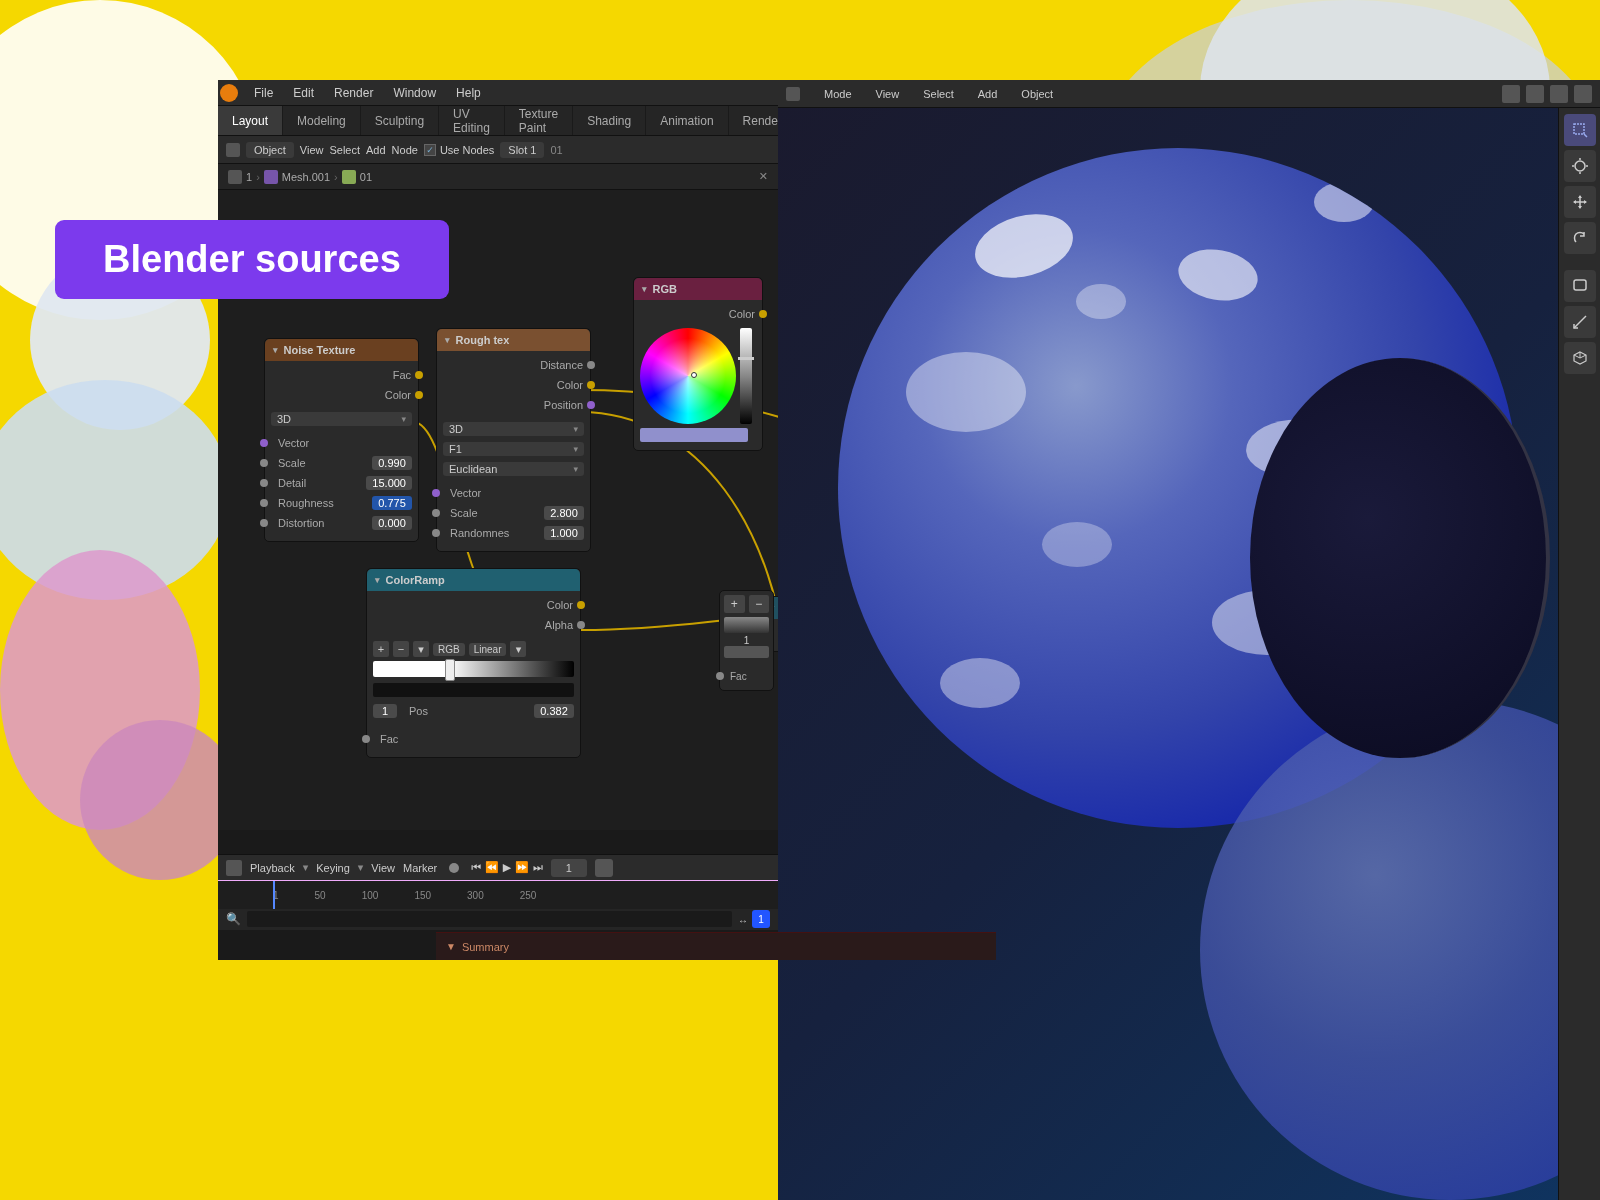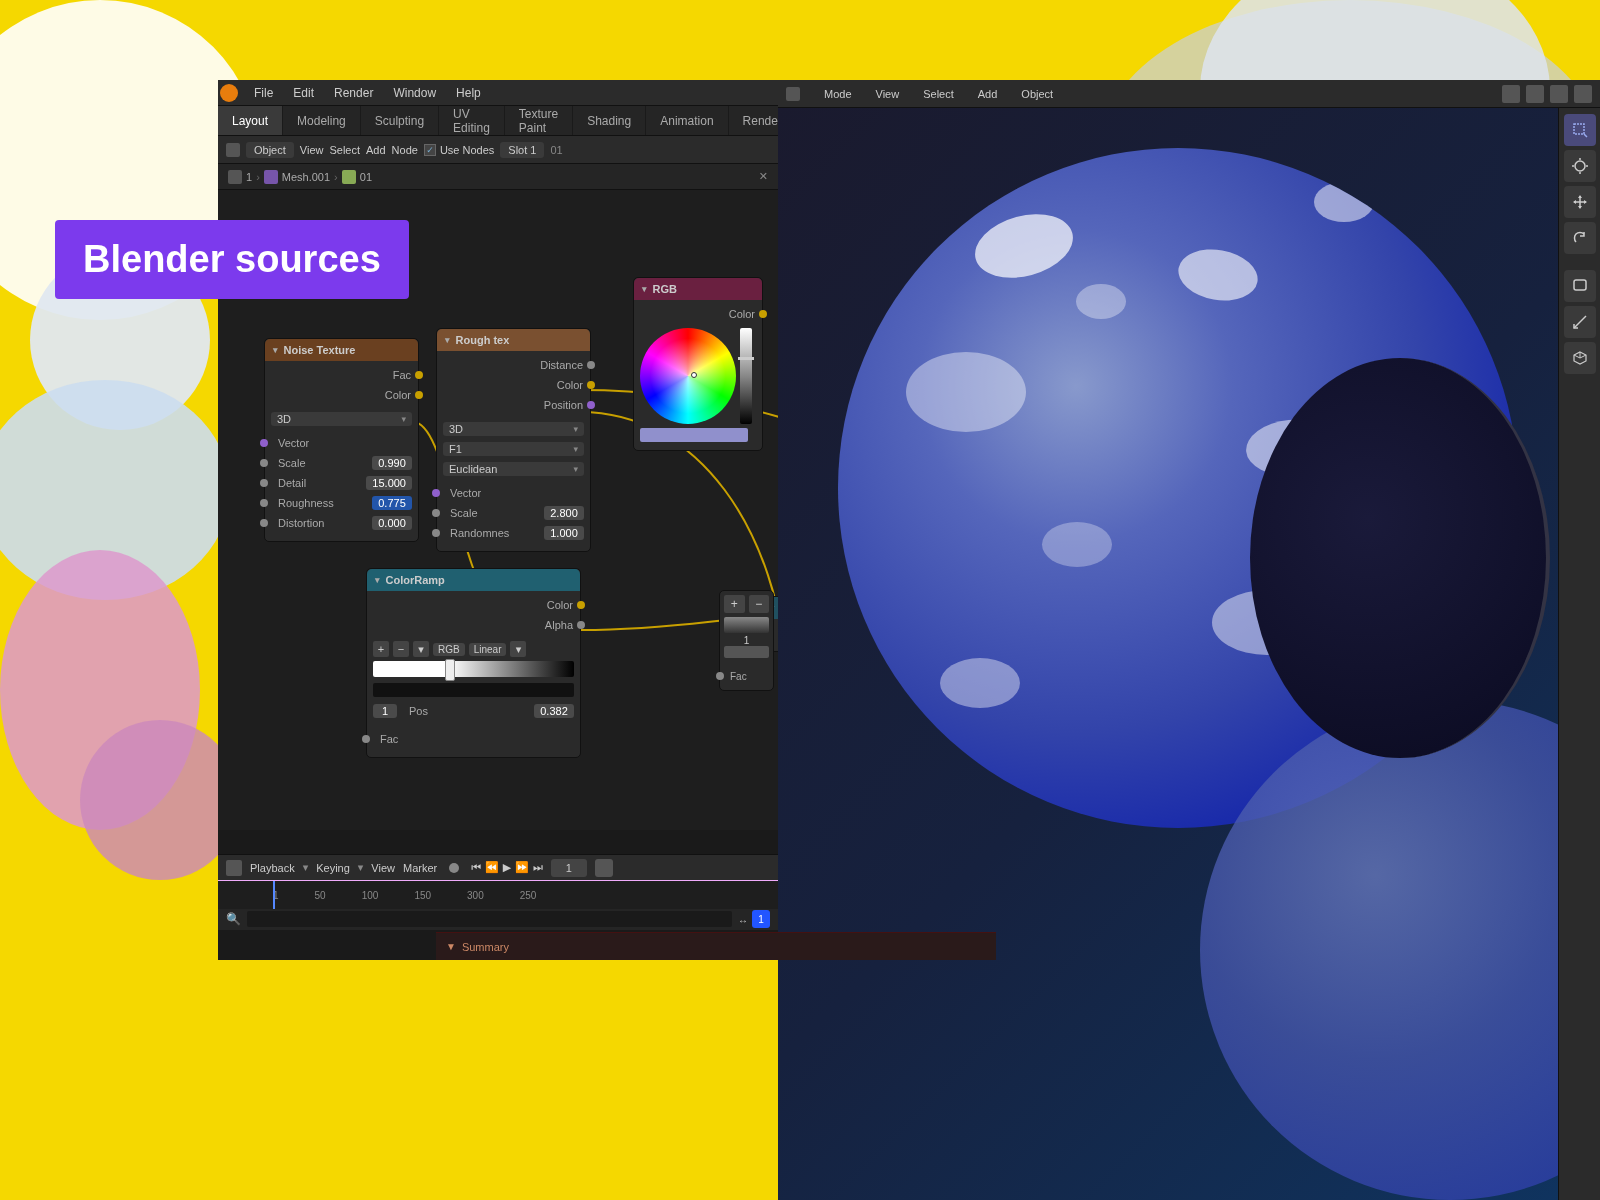--- a/index.html
+++ b/index.html
@@ -372,21 +372,21 @@
 
 <div style="position:absolute;left:-60px;top:0;width:320px;height:320px;border-radius:50%;background:white;opacity:0.9;z-index:1;"></div>
 <div style="position:absolute;left:30px;top:250px;width:180px;height:180px;border-radius:50%;background:#e0e8f0;opacity:0.95;z-index:1;"></div>
 <div style="position:absolute;left:-20px;top:380px;width:250px;height:220px;border-radius:50%;background:#ccddee;opacity:0.9;z-index:1;"></div>
 <div style="position:absolute;left:0px;top:550px;width:200px;height:280px;border-radius:50%;background:#dd99cc;opacity:0.85;z-index:1;"></div>
 <div style="position:absolute;left:80px;top:720px;width:160px;height:160px;border-radius:50%;background:#cc88bb;opacity:0.8;z-index:1;"></div>
 
 <div style="position:absolute;right:0;top:0;width:500px;height:300px;border-radius:50%;background:#c8d0e0;opacity:0.7;z-index:0;"></div>
 <div style="position:absolute;right:50px;top:-50px;width:350px;height:280px;border-radius:50%;background:#dde4f0;opacity:0.85;z-index:0;"></div>
 
-<div class="blender-label" style="position:absolute;left:55px;top:220px;background:#7c3aed;color:white;font-size:38px;font-weight:800;padding:18px 28px;border-radius:4px;z-index:10;">Blender sources</div>
+<div class="blender-label" style="position:absolute;left:55px;top:220px;background:#7c3aed;color:white;font-size:38px;font-weight:800;padding:18px 48px;border-radius:9px;z-index:10;">Blender sources</div>
 
 <div class="blender-window" style="position:absolute;left:218px;top:80px;width:560px;height:880px;background:#1a1a1a;color:#ccc;z-index:5;">
 
   <div class="menu-bar">
     <div class="blender-logo" style="width:18px;height:18px;background:#e87d0d;border-radius:50%;"></div>
     <span class="menu-item">File</span>
     <span class="menu-item">Edit</span>
     <span class="menu-item">Render</span>
     <span class="menu-item">Window</span>
     <span class="menu-item">Help</span>

